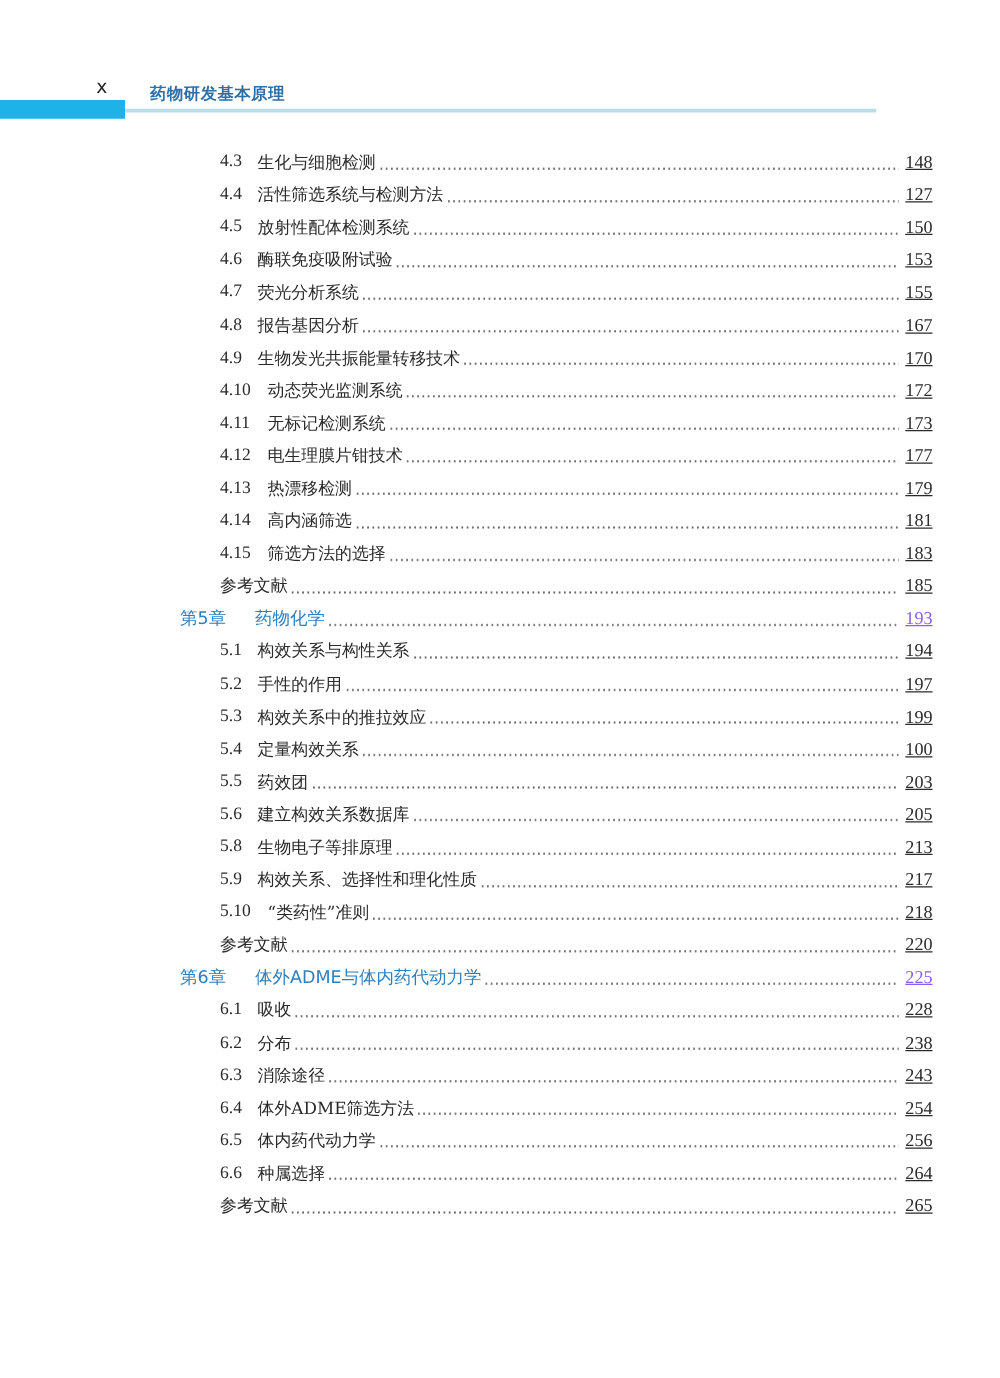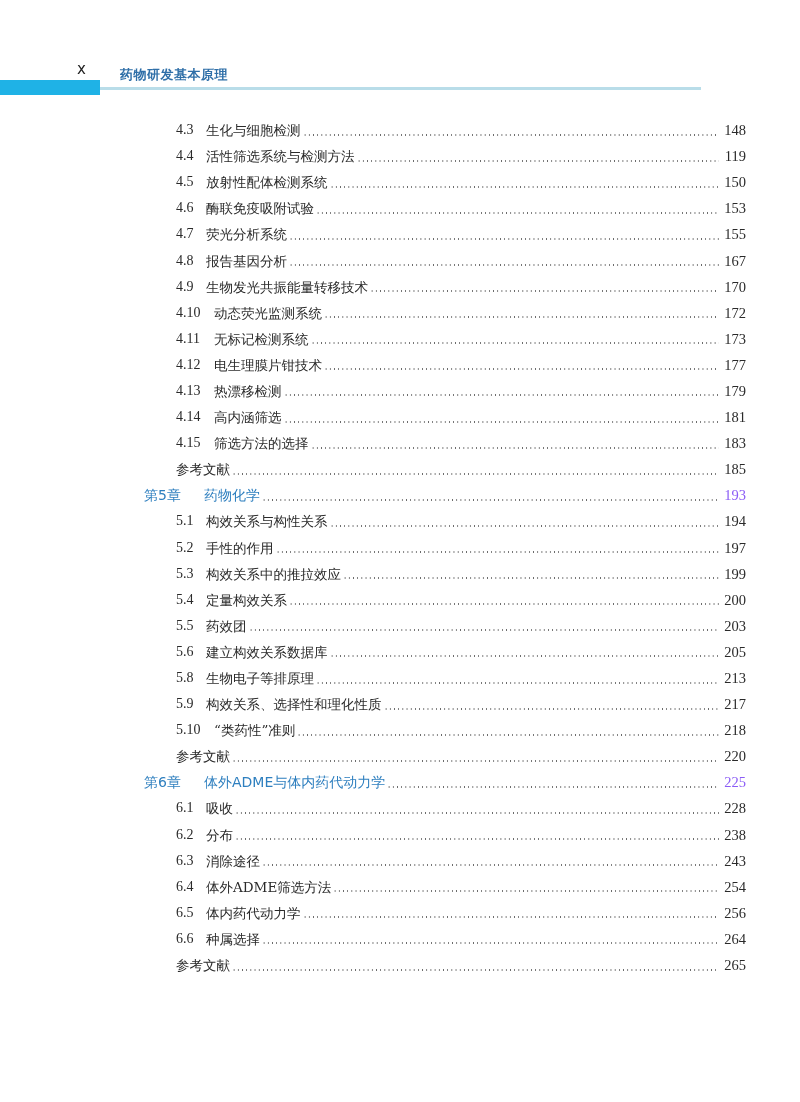--- a/index.html
+++ b/index.html
@@ -82,20 +82,21 @@
       background-size: 4.2px 2px;
       background-repeat: repeat-x;
       background-position: 0 center;
       height: 2px;
     }
     .toc-row .page {
       width: 27px;
       text-align: right;
       font-family: "Liberation Serif", "DejaVu Serif", serif;
       font-size: 14.5px;
+      text-decoration: underline;
     }
     .toc-row.section {
       margin-left: 132px;
       width: 570px;
     }
     .toc-row.section .num {
       width: 30px;
     }
     .toc-row.section.wide .num {
       width: 38px;
@@ -132,21 +133,21 @@
     <div class="toc-row section">
       <span class="num">4.3</span>
       <span class="title">生化与细胞检测</span>
       <span class="leader"></span>
       <span class="page">148</span>
     </div>
     <div class="toc-row section">
       <span class="num">4.4</span>
       <span class="title">活性筛选系统与检测方法</span>
       <span class="leader"></span>
-      <span class="page">119</span>
+      <span class="page">127</span>
     </div>
     <div class="toc-row section">
       <span class="num">4.5</span>
       <span class="title">放射性配体检测系统</span>
       <span class="leader"></span>
       <span class="page">150</span>
     </div>
     <div class="toc-row section">
       <span class="num">4.6</span>
       <span class="title">酶联免疫吸附试验</span>
@@ -233,21 +234,21 @@
     <div class="toc-row section">
       <span class="num">5.3</span>
       <span class="title">构效关系中的推拉效应</span>
       <span class="leader"></span>
       <span class="page">199</span>
     </div>
     <div class="toc-row section">
       <span class="num">5.4</span>
       <span class="title">定量构效关系</span>
       <span class="leader"></span>
-      <span class="page">200</span>
+      <span class="page">100</span>
     </div>
     <div class="toc-row section">
       <span class="num">5.5</span>
       <span class="title">药效团</span>
       <span class="leader"></span>
       <span class="page">203</span>
     </div>
     <div class="toc-row section">
       <span class="num">5.6</span>
       <span class="title">建立构效关系数据库</span>

